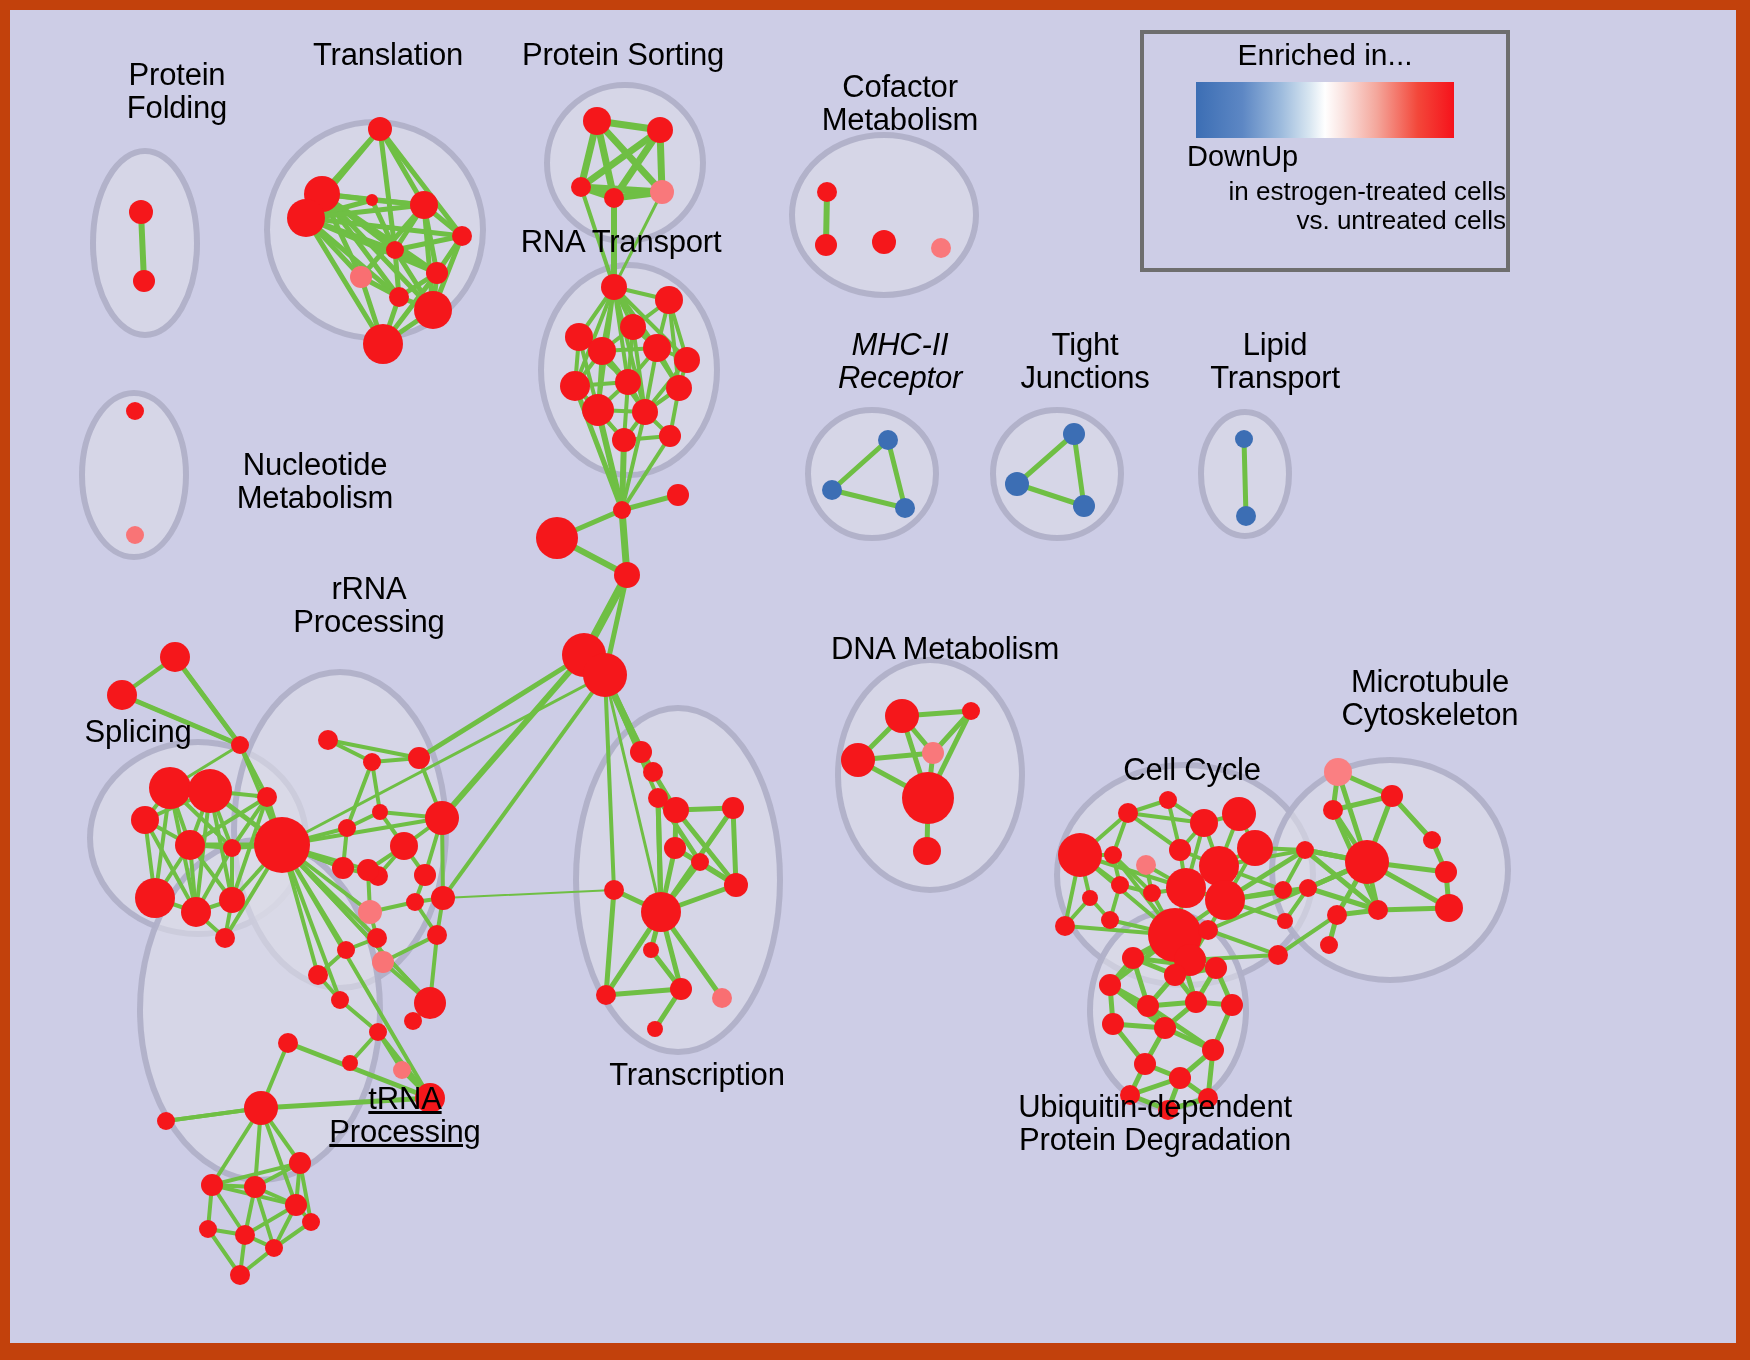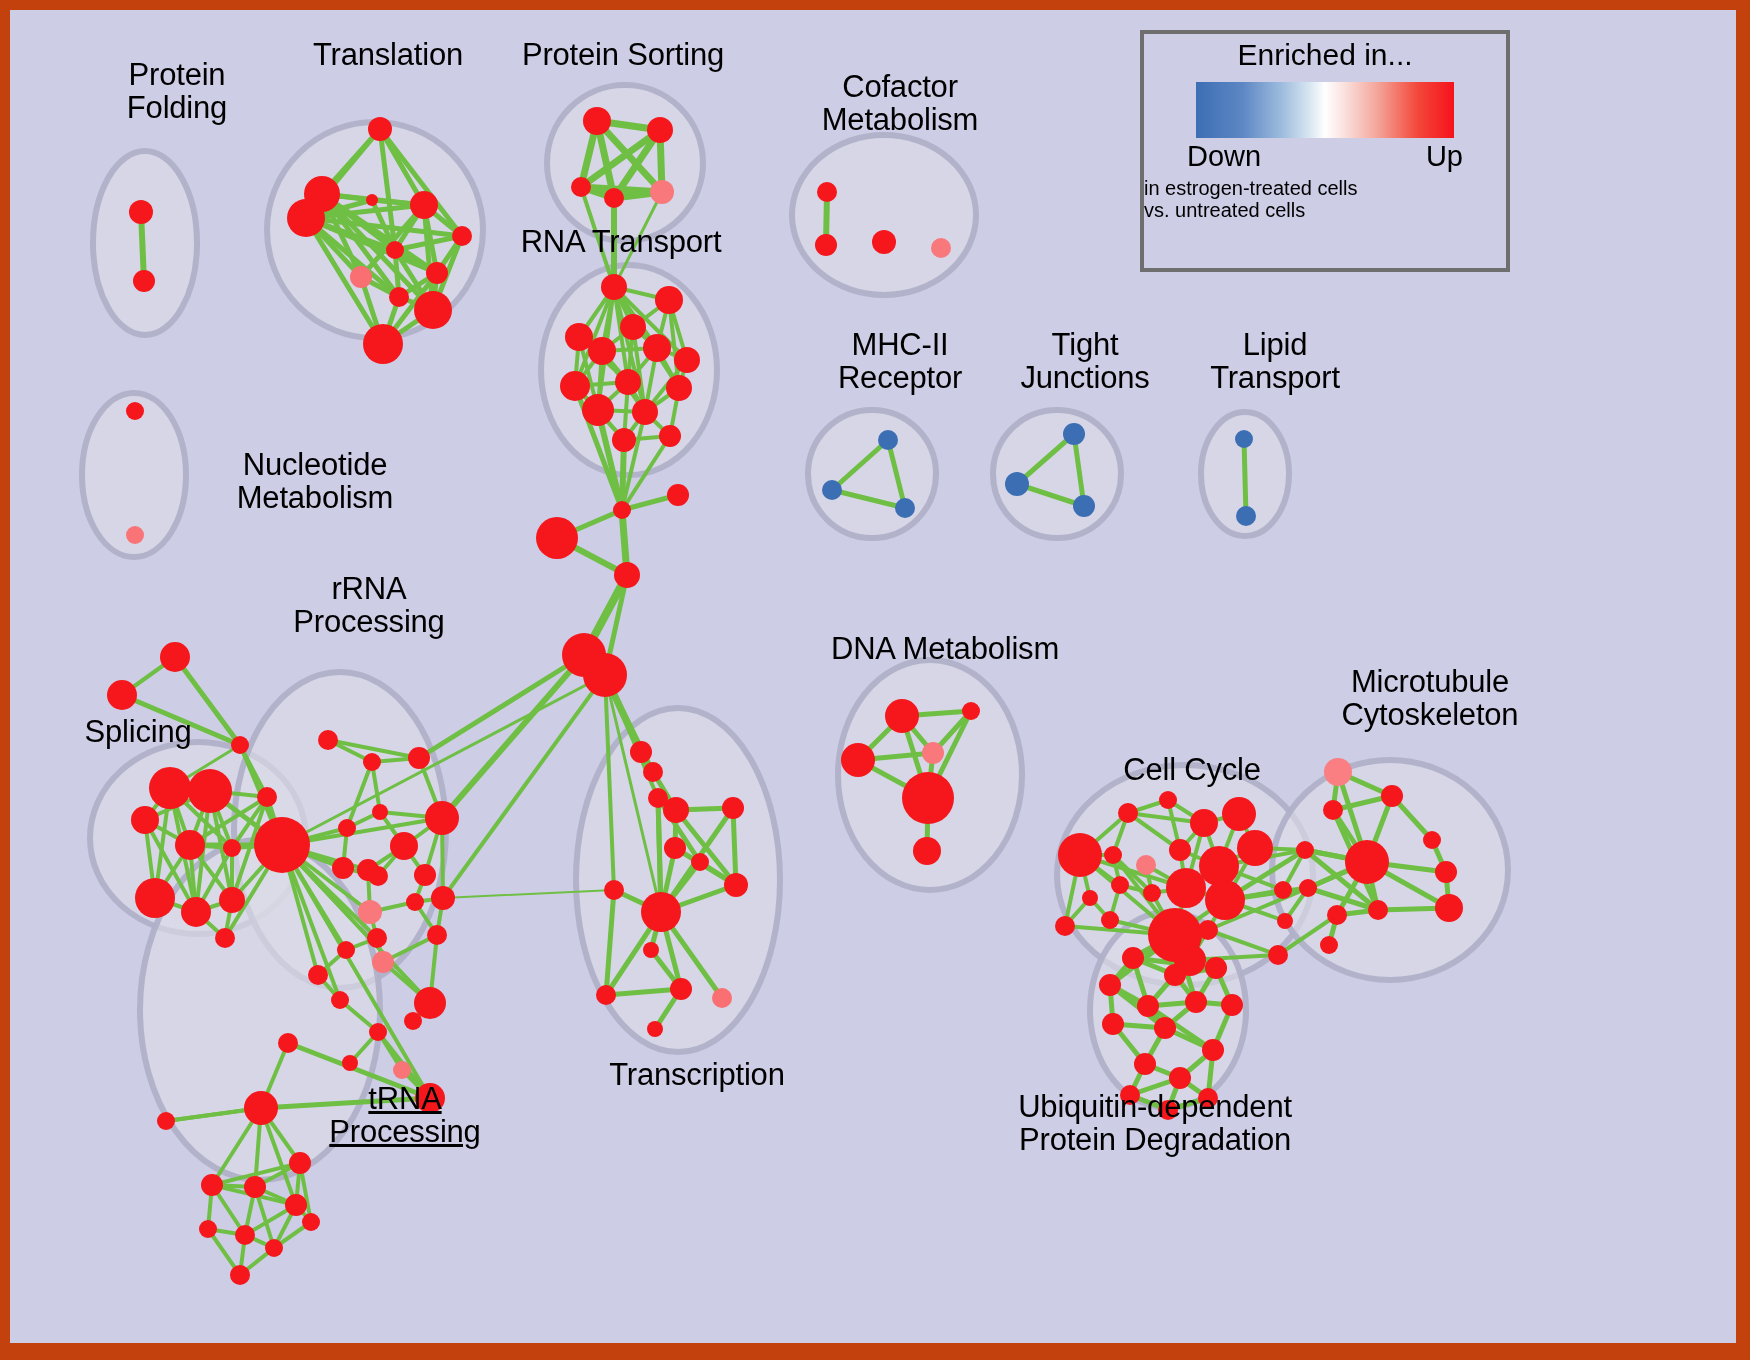--- a/index.html
+++ b/index.html
@@ -7,22 +7,22 @@
   #stage{position:relative;width:1750px;height:1360px;background:#c2410c;}
   #panel{position:absolute;left:10px;top:10px;width:1726px;height:1333px;background:#cdcde6;}
   svg#net{position:absolute;left:0;top:0;width:1750px;height:1360px;}
   .clabel{position:absolute;color:#000;font-size:31px;line-height:1.08;text-align:center;
           font-family:"Liberation Sans",sans-serif;white-space:pre;letter-spacing:-0.2px;}
   #legend{position:absolute;left:1140px;top:30px;width:370px;height:242px;
           background:#cdcde6;border:4px solid #6e6e6e;box-sizing:border-box;}
   #legend .ltitle{text-align:center;font-size:30px;color:#000;margin-top:4px;}
   #gradbar{margin:10px auto 0;width:258px;height:56px;
            background:linear-gradient(to right,#3c6eb4 0%,#5d87c4 18%,#9dbbdd 33%,#d8e6f1 44%,#ffffff 50%,#fae3e0 57%,#f4a79c 70%,#f3473a 86%,#f6121b 100%);}
-  #legend .lends{display:flex;justify-content:space-between;width:276px;margin:2px auto 0;font-size:29px;}
-  #legend .lsub{text-align:left;font-size:20px;line-height:1.12;margin-top:4px;}
+  #legend .lends{display:flex;justify-content:flex-start;width:276px;margin:2px auto 0;font-size:29px;}
+  #legend .lsub{text-align:right;font-size:26px;line-height:1.12;margin-top:4px;}
 </style>
 </head>
 <body>
 
 <div id="stage">
   <div id="panel"></div>
   <svg id="net" viewBox="0 0 1750 1360">
       <g>
         <ellipse cx="145" cy="243" rx="52" ry="92" fill="#dcdce6" fill-opacity="0.62" stroke="#b0b0c8" stroke-width="6" stroke-opacity="0.95"></ellipse>
         <ellipse cx="375" cy="230" rx="108" ry="108" fill="#dcdce6" fill-opacity="0.62" stroke="#b0b0c8" stroke-width="6" stroke-opacity="0.95"></ellipse>
@@ -633,21 +633,21 @@
   <div id="labels">
       <div class="clabel" style="left: 82px; top: 58px; width: 190px;">Protein
 Folding</div>
       <div class="clabel" style="left: 258px; top: 38px; width: 260px;">Translation</div>
       <div class="clabel" style="left: 492px; top: 38px; width: 262px;">Protein Sorting</div>
       <div class="clabel" style="left: 780px; top: 70px; width: 240px;">Cofactor
 Metabolism</div>
       <div class="clabel" style="left: 496px; top: 225px; width: 250px;">RNA Transport</div>
       <div class="clabel" style="left: 190px; top: 448px; width: 250px;">Nucleotide
 Metabolism</div>
-      <div class="clabel" style="left: 800px; top: 328px; width: 200px;">MHC-II
+      <div class="clabel" style="left: 800px; top: 328px; width: 200px; font-style: italic;">MHC-II
 Receptor</div>
       <div class="clabel" style="left: 985px; top: 328px; width: 200px;">Tight
 Junctions</div>
       <div class="clabel" style="left: 1175px; top: 328px; width: 200px;">Lipid
 Transport</div>
       <div class="clabel" style="left: 264px; top: 572px; width: 210px;">rRNA
 Processing</div>
       <div class="clabel" style="left: 58px; top: 715px; width: 160px;">Splicing</div>
       <div class="clabel" style="left: 800px; top: 632px; width: 290px;">DNA Metabolism</div>
       <div class="clabel" style="left: 1300px; top: 665px; width: 260px;">Microtubule

